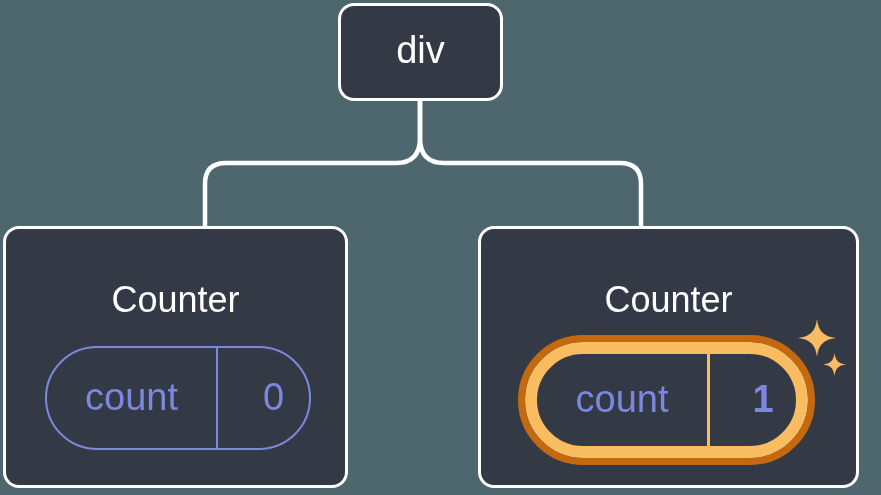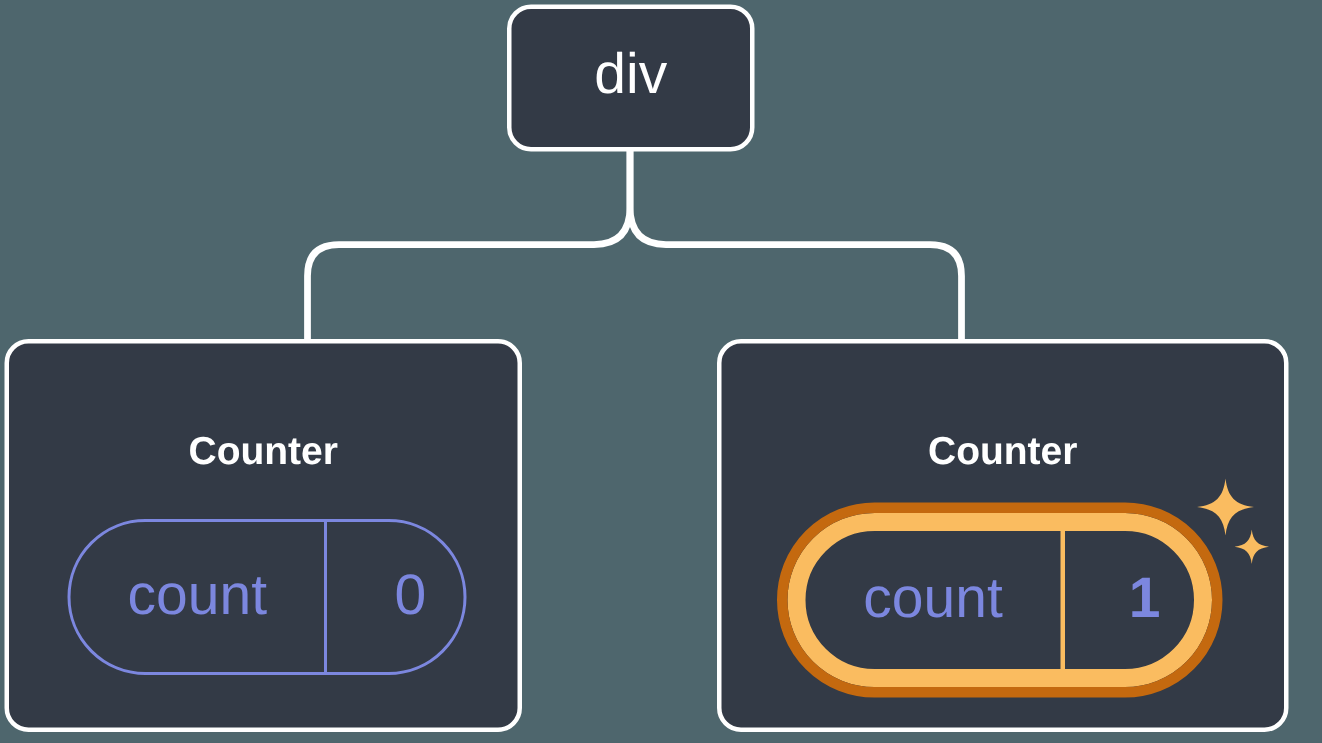--- a/index.html
+++ b/index.html
@@ -50,22 +50,22 @@
   }
   .counter-left  { left: 3px;   width: 345px; }
   .counter-right { left: 478px; width: 381px; }
   .counter-title {
     position: absolute;
     top: 49px;
     left: 0;
     width: 100%;
     text-align: center;
     color: #FFFFFF;
-    font-size: 26px;
-    font-weight: 700;
+    font-size: 36px;
+    font-weight: 400;
     line-height: 44px;
   }
   .state-pill {
     position: absolute;
     display: flex;
     align-items: stretch;
     border-radius: 999px;
     overflow: hidden;
     gap: 20px;
   }

